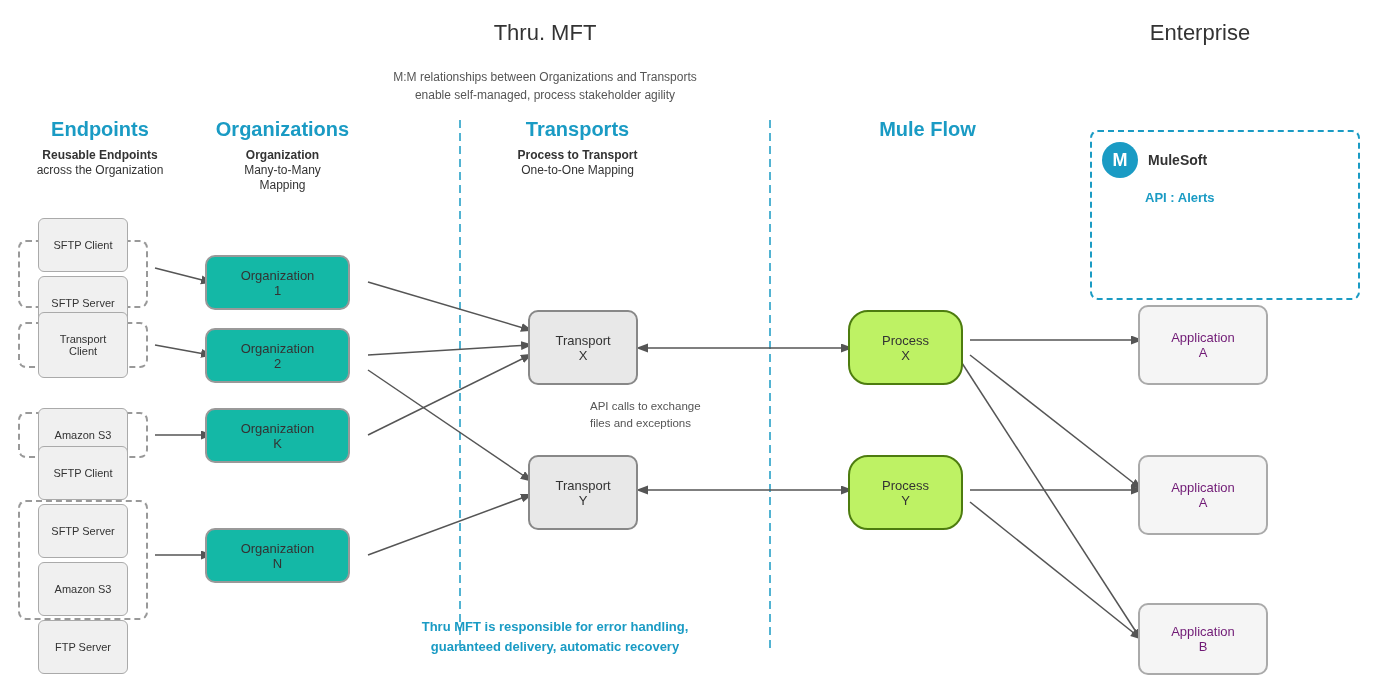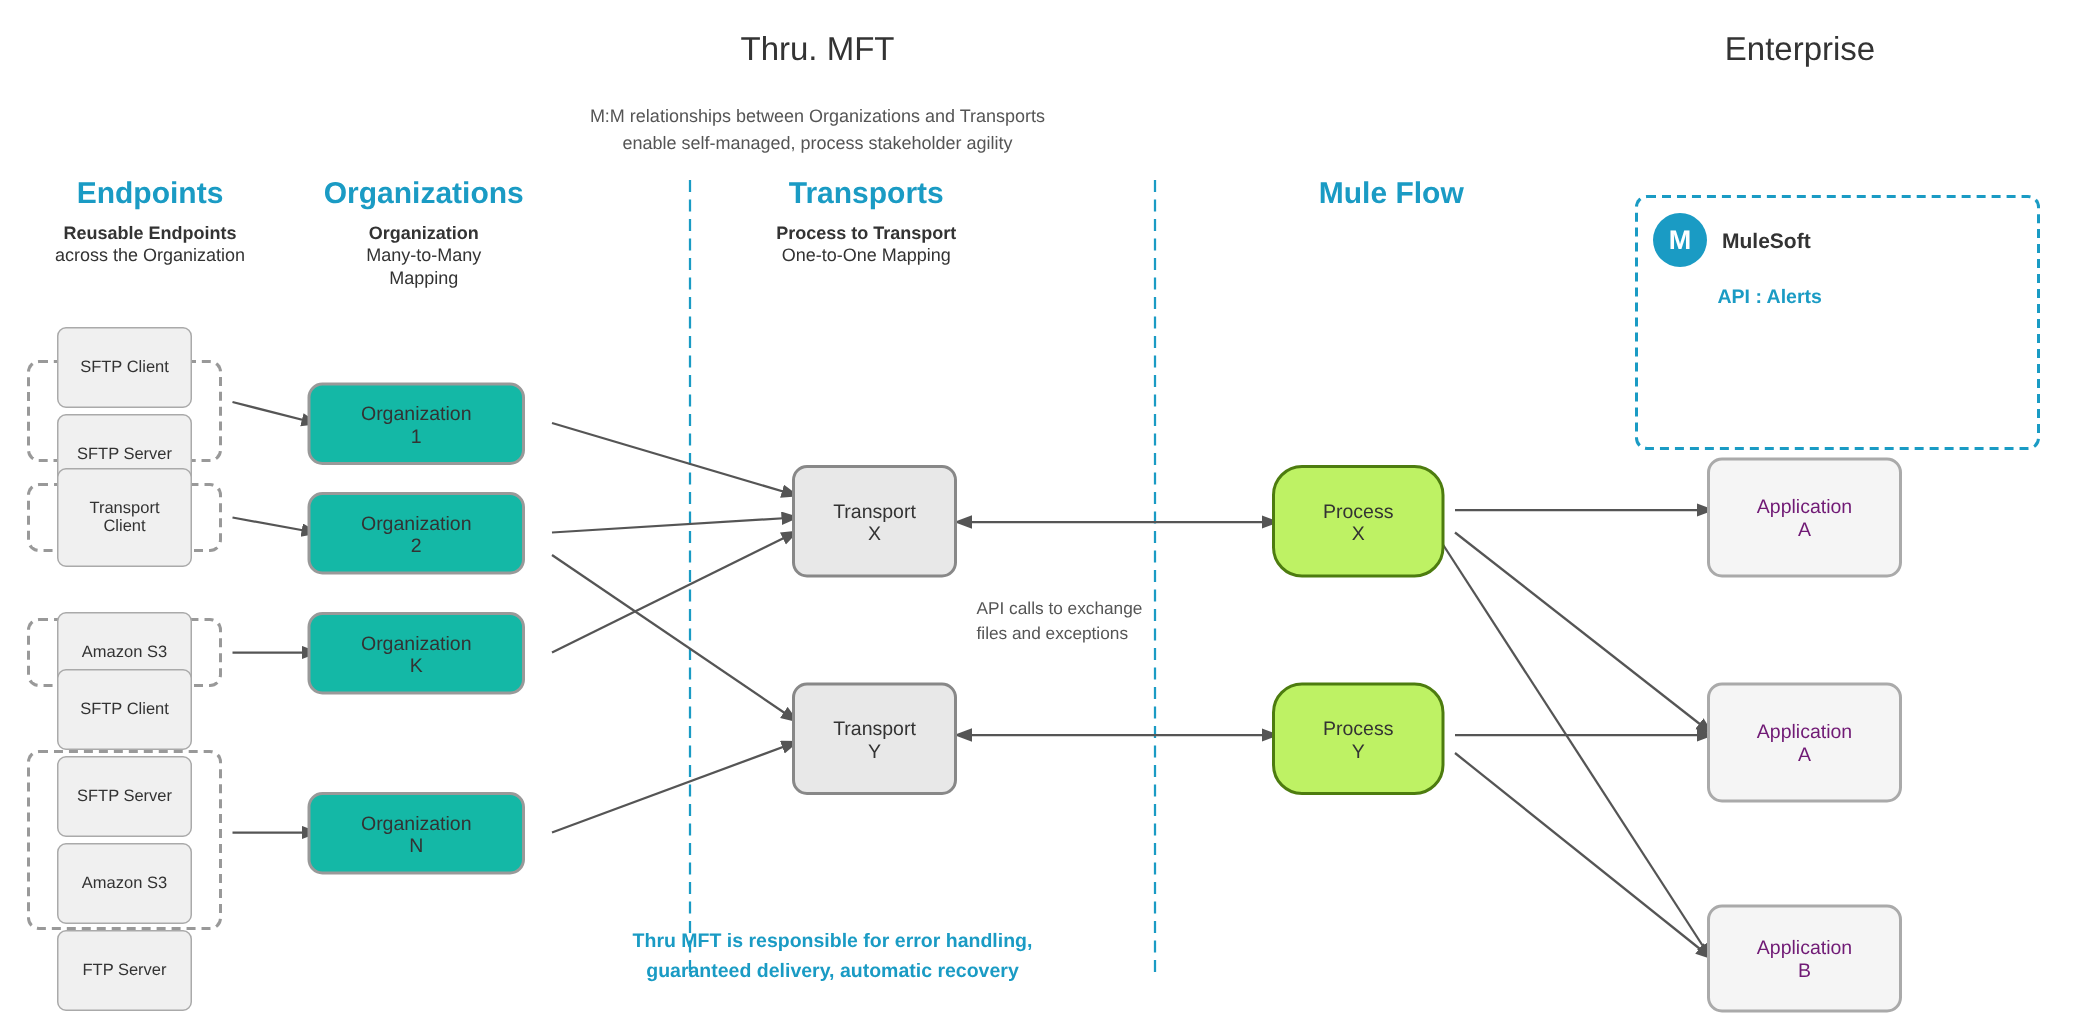--- a/index.html
+++ b/index.html
@@ -239,21 +239,21 @@
       font-size: 13px;
       color: #1a9bc4;
       font-weight: 600;
       line-height: 1.5;
     }
 
     
     .api-annotation {
       position: absolute;
       top: 398px;
-      left: 651px;
+      left: 590px;
       font-size: 11.5px;
       color: #555;
       line-height: 1.5;
       width: 130px;
     }
 
     svg.arrows {
       position: absolute;
       top: 0; left: 0;
       width: 1382px;

